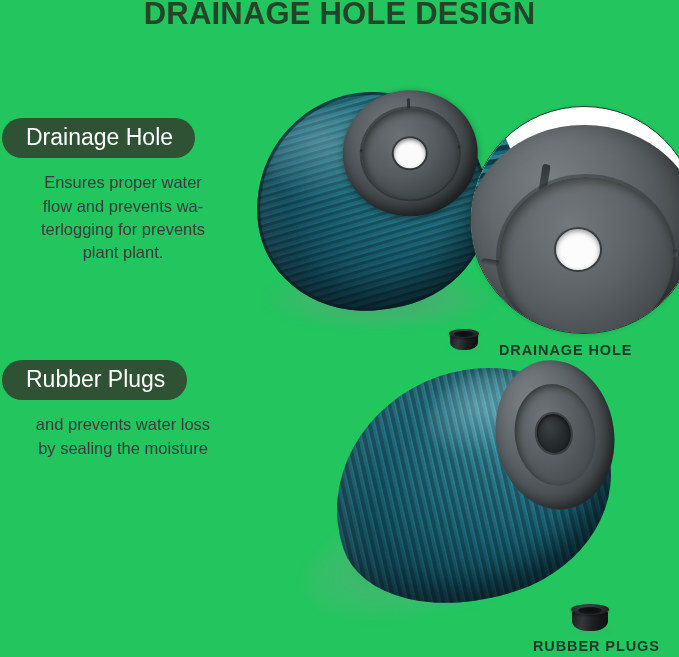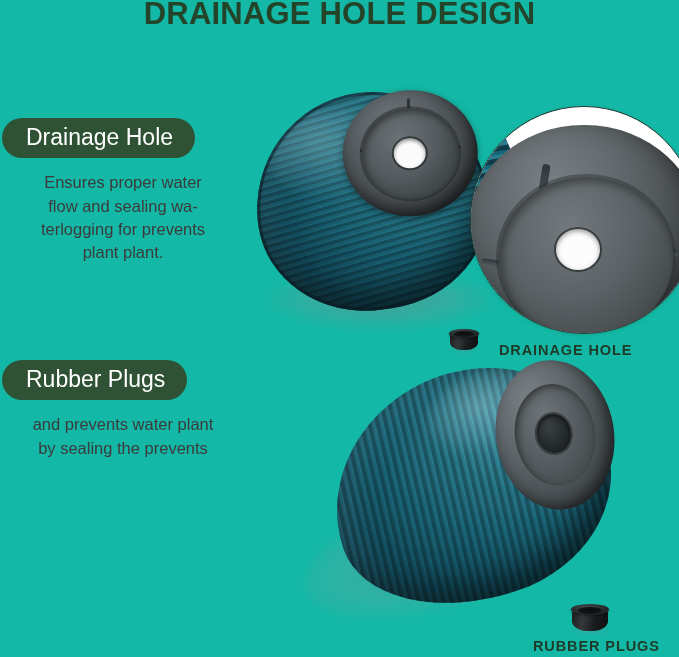--- a/index.html
+++ b/index.html
@@ -7,21 +7,21 @@
     padding: 0;
     background: #ffffff;
   }
   body {
     font-family: "Liberation Sans", sans-serif;
   }
   #infographic {
     position: relative;
     width: 679px;
     height: 657px;
-    background: #14b8a6;
+    background: #22c55e;
     overflow: hidden;
   }
 
   
   .page-title {
     position: absolute;
     left: 0;
     top: -4px;
     width: 679px;
     text-align: center;
@@ -440,31 +440,31 @@
       <div class="plug-lip"></div>
       <div class="plug-bore"></div>
     </div>
 
   </div>
 
   <div class="feature" id="feature-drainage">
     <div class="feature-badge">Drainage Hole</div>
     <div class="feature-body">
       <span class="ln">Ensures proper water</span>
-      <span class="ln">flow and sealing wa-</span>
+      <span class="ln">flow and prevents wa-</span>
       <span class="ln">terlogging for prevents</span>
       <span class="ln">plant plant.</span>
     </div>
   </div>
 
   <div class="feature" id="feature-plugs">
     <div class="feature-badge">Rubber Plugs</div>
     <div class="feature-body">
-      <span class="ln">and prevents water plant</span>
-      <span class="ln">by sealing the prevents</span>
+      <span class="ln">and prevents water loss</span>
+      <span class="ln">by sealing the moisture</span>
     </div>
   </div>
 
   <div class="caption" id="caption-drainage">DRAINAGE HOLE</div>
 
   <div class="caption" id="caption-rubber">RUBBER PLUGS</div>
 
 </div>
 
 </body></html>

